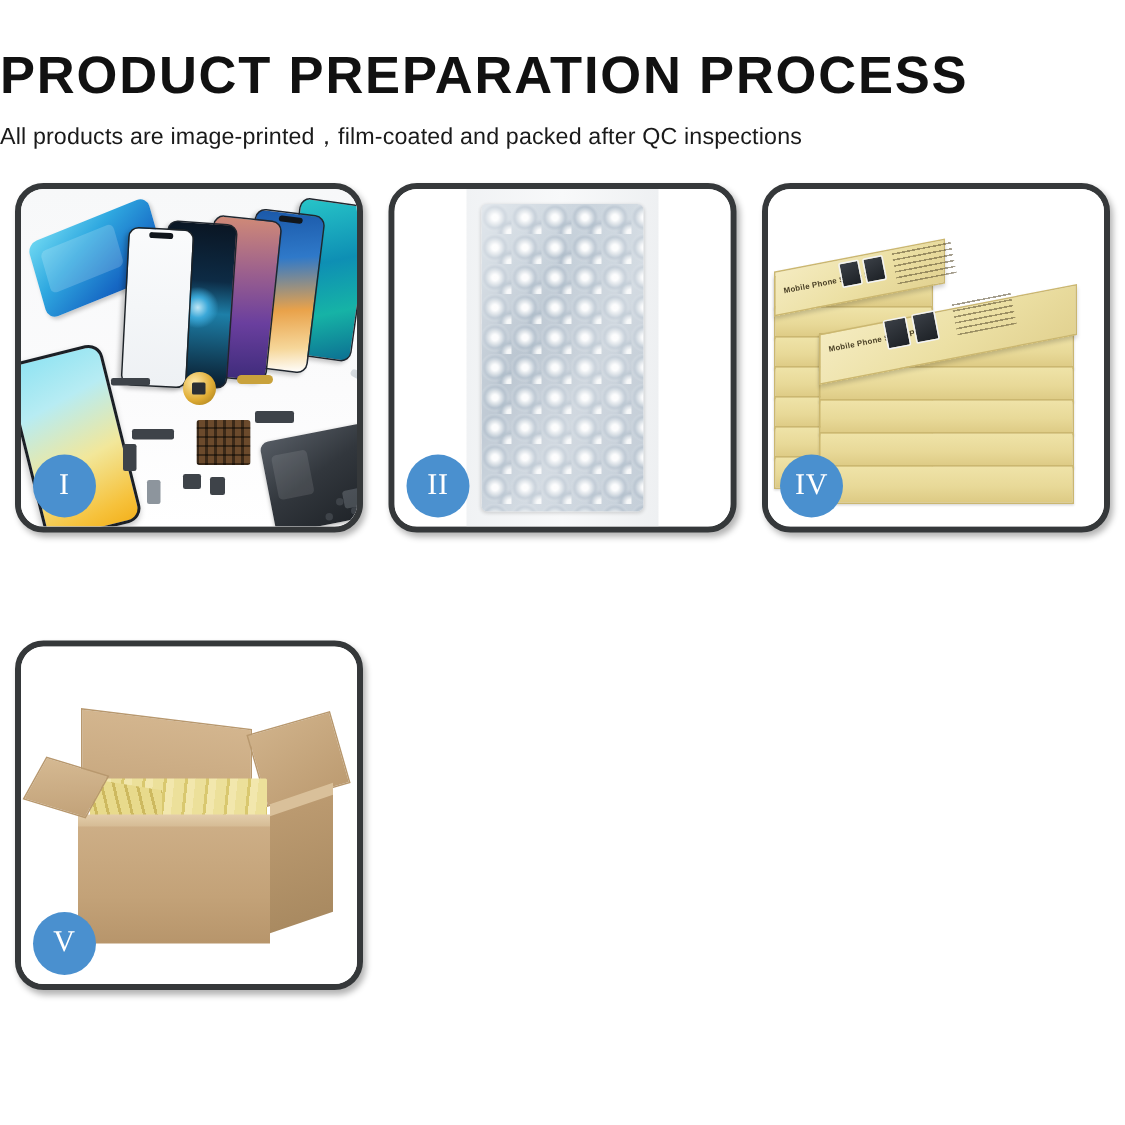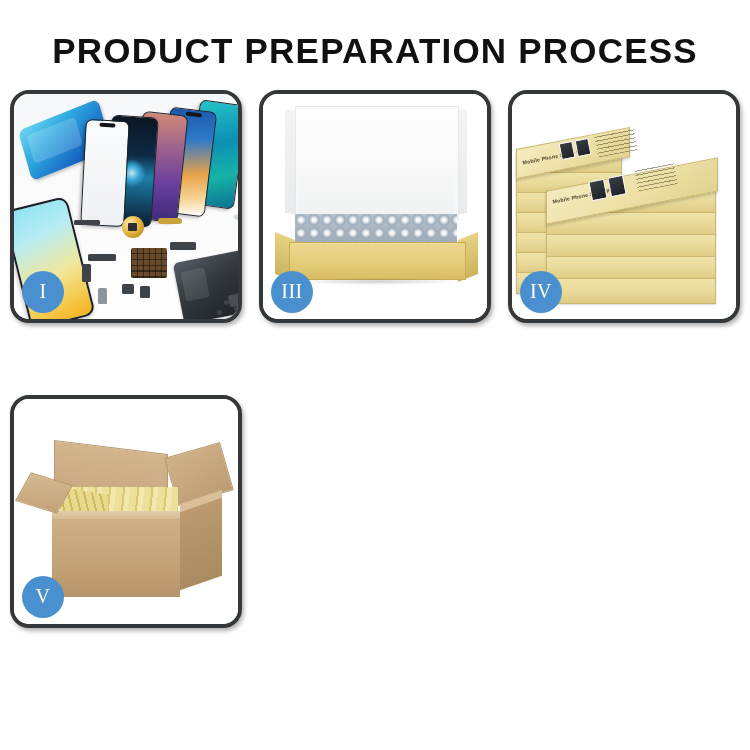--- a/index.html
+++ b/index.html
@@ -5,21 +5,21 @@
   html,body{margin:0;padding:0;}
   body{
     width:750px;height:750px;
     background:#ffffff;
     font-family:"Liberation Sans",sans-serif;
     overflow:hidden;
   }
   .page{position:relative;width:750px;height:750px;}
 
   
-  .header{text-align:center;padding-top:33px;}
+  .header{text-align:left;padding-top:33px;}
   .title{
     font-size:35px;font-weight:700;color:#111;
     letter-spacing:1.2px;line-height:1.05;
     white-space:nowrap;
   }
   .subtitle{
     margin-top:11px;
     font-size:15.5px;color:#1a1a1a;font-weight:400;
     letter-spacing:.1px;white-space:nowrap;
   }
@@ -306,20 +306,21 @@
   .c6-shadow{position:absolute;left:34px;top:186px;width:160px;height:8px;
              background:radial-gradient(ellipse,rgba(0,0,0,.14),transparent 70%);}
 </style>
 </head>
 <body>
 
 <div class="page">
 
   <div class="header">
     <div class="title">PRODUCT PREPARATION PROCESS</div>
+    <div class="subtitle">All products are image-printed，film-coated and packed after QC inspections</div>
   </div>
 
   <div class="grid">
 
     <div class="panel">
       <div class="stage p1">
         <div class="blue-film"></div>
 
         <div class="phone-fan">
           <div class="fanphone fp5"></div>
@@ -351,35 +352,29 @@
           <div class="pt" style="left:66px;top:72px;width:10px;height:12px;"></div>
           <div class="pt" style="left:24px;top:74px;width:9px;height:16px;background:#8d959d;"></div>
           <div class="pt" style="left:150px;top:86px;width:5px;height:5px;border-radius:50%;"></div>
           <div class="pt" style="left:160px;top:92px;width:5px;height:5px;border-radius:50%;"></div>
           <div class="pt" style="left:143px;top:96px;width:5px;height:5px;border-radius:50%;"></div>
         </div>
       </div>
       <div class="badge">I</div>
     </div>
 
-
     <div class="panel">
-      <div class="stage p3">
-        <div class="lid-l"></div>
-        <div class="lid-r"></div>
-        <div class="lid"></div>
-        <div class="foam"></div>
-        <div class="box3-inner"></div>
-        <div class="box3-lflap"></div>
-        <div class="box3-rflap"></div>
-        <div class="box3-front"></div>
-        <div class="box3-shadow"></div>
+      <div class="stage p2">
+        <div class="wrap-bg"></div>
+        <div class="bubble-sheet"></div>
+        <div class="sheet-gloss"></div>
       </div>
-      <div class="badge">III</div>
+      <div class="badge">II</div>
     </div>
+
 
     <div class="panel">
       <div class="stage p4">
         <div class="stack">
 
           <div class="kbox" style="left:4px;top:58px;width:104px;height:20px;"></div>
           <div class="kbox" style="left:4px;top:78px;width:104px;height:20px;"></div>
           <div class="kbox" style="left:4px;top:98px;width:104px;height:20px;"></div>
           <div class="kbox" style="left:4px;top:118px;width:104px;height:20px;"></div>
           <div class="kbox" style="left:4px;top:138px;width:104px;height:20px;"></div>

